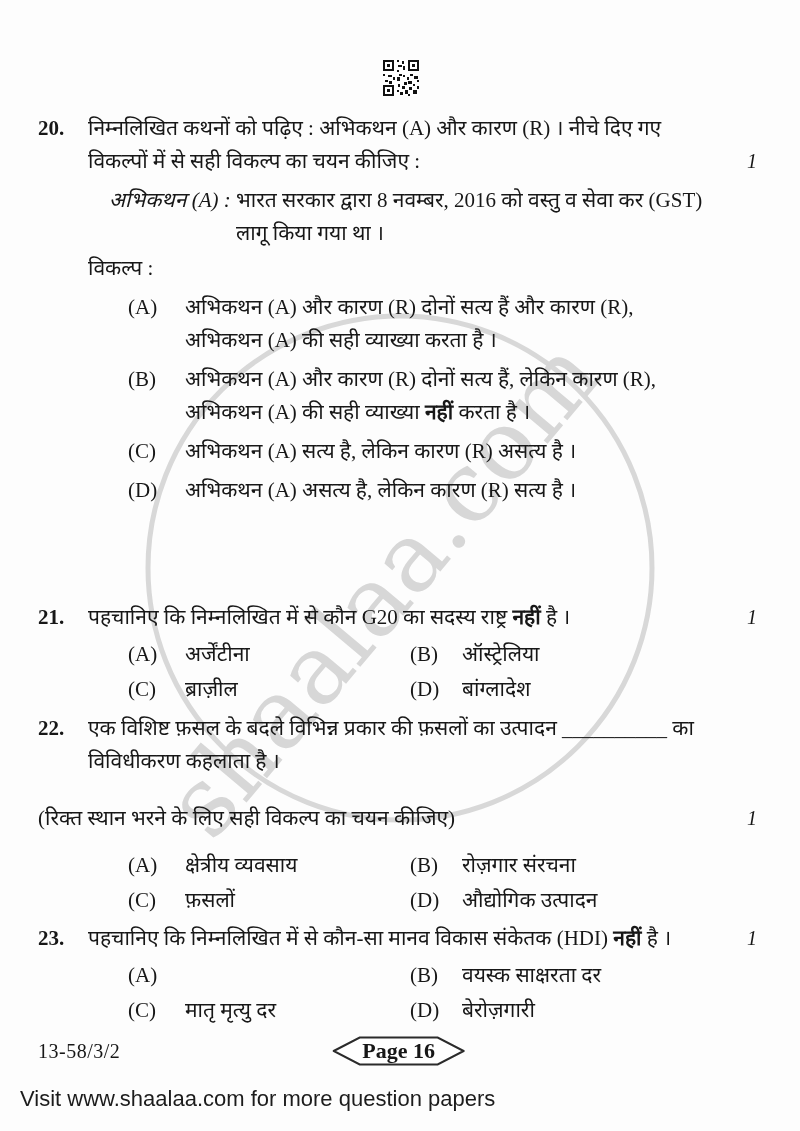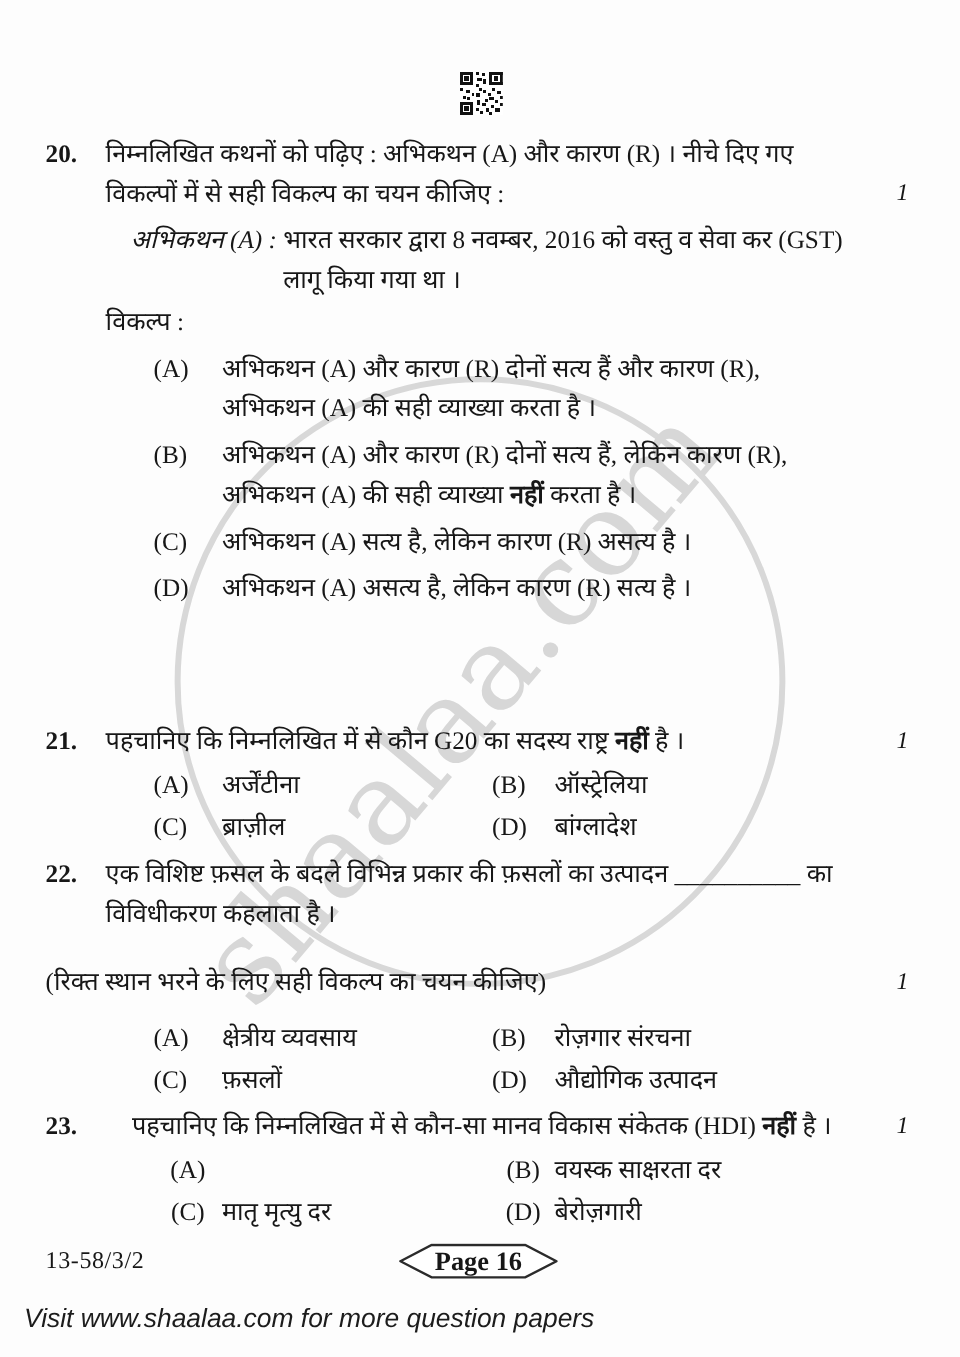--- a/index.html
+++ b/index.html
@@ -17,21 +17,21 @@
   .watermark { position: absolute; inset: 0; z-index: 0; pointer-events: none; }
 
   
   .qr { position: absolute; top: 60px; left: 383px; width: 36px; height: 36px; z-index: 1; }
 
   
   .question { position: absolute; left: 38px; width: 719px; z-index: 1; font-size: 21px; line-height: 33px; }
   #q20 { top: 112px; }
   #q21 { top: 566px; margin-top: 35px; }
   #q22 { top: 712px; }
-  #q23 { top: 922px; text-align: center; }
+  #q23 { top: 922px; }
 
   .q-head { position: relative; padding-left: 50px; padding-right: 42px; }
   .q-num  { position: absolute; left: 0; top: 0; font-weight: bold; }
   .q-mark { position: absolute; right: 0; bottom: 0; font-style: italic; font-size: 20px; }
 
   .emph { font-weight: bold; }
 
   .statement { display: flex; padding-left: 50px; padding-right: 42px; margin-top: 6px; }
   .st-label { flex: none; width: 127px; font-style: italic; margin-left: 21px; }
   .st-text  { flex: 1; }
@@ -58,21 +58,21 @@
   .page-badge { position: absolute; left: 50%; transform: translateX(-51%); top: 0; width: 132px; height: 30px; }
   .page-badge svg { position: absolute; inset: 0; }
   .page-badge .badge-label {
     position: absolute; inset: 0; display: flex; align-items: center; justify-content: center;
     font-size: 22px; font-weight: 600; padding-bottom: 1px;
   }
 
   .visit-line {
     position: absolute; top: 1086px; left: 20px; z-index: 1;
     font-family: "Liberation Sans", "DejaVu Sans", sans-serif;
-    font-size: 22px; color: #1c1c1c; font-style: italic;
+    font-size: 22px; color: #1c1c1c;
   }
 </style>
 </head>
 <body>
 
 <div class="page">
 
   <div class="watermark">
     <svg width="800" height="1131" viewBox="0 0 800 1131" xmlns="http://www.w3.org/2000/svg">
       <circle cx="400" cy="568" r="252" fill="none" stroke="#d8d8d8" stroke-width="5"></circle>

